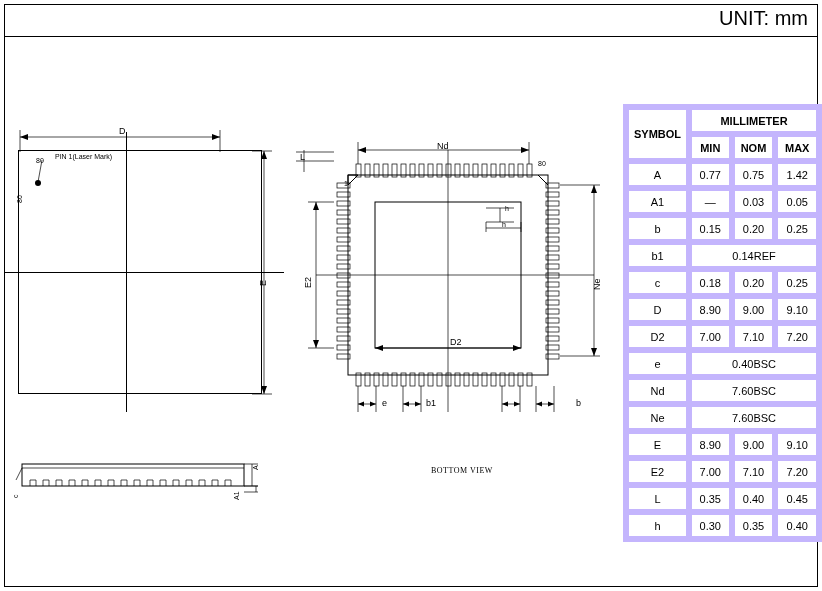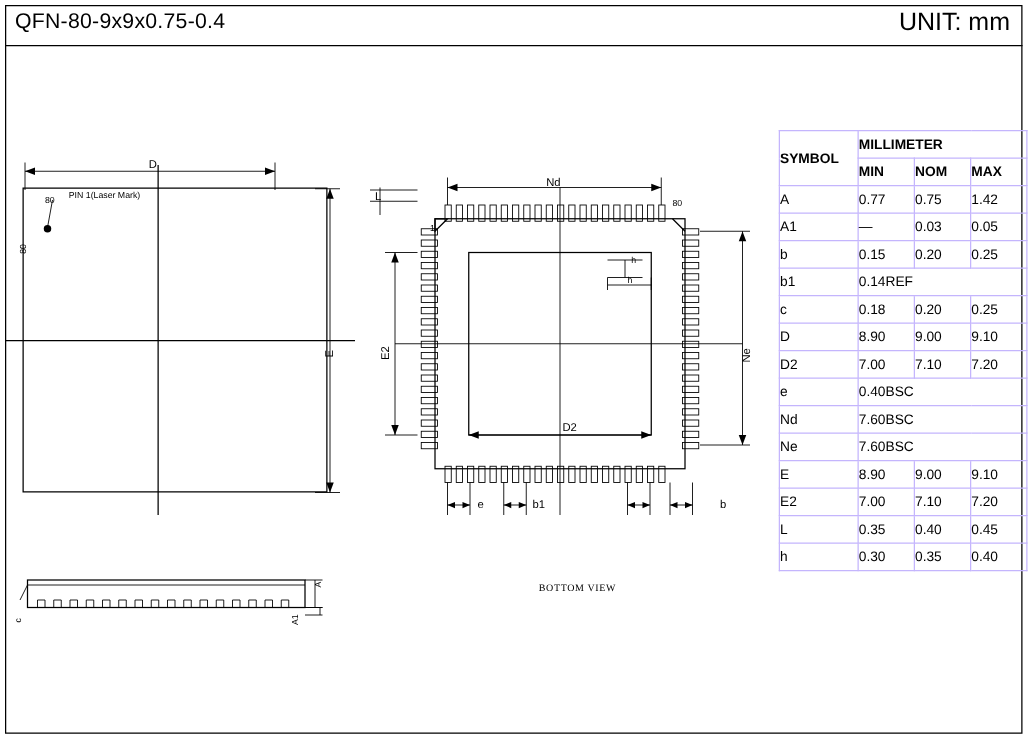--- a/index.html
+++ b/index.html
@@ -58,40 +58,39 @@
     margin-top:24px;
   }
 
   
   table.spec{
     position:absolute;left:623px;top:104px;
     border-collapse:collapse;
     font-size:11px;
   }
   table.spec th, table.spec td{
-    border:1px solid #c4b5fd;
-    text-align:left;
+    border:6px solid #c4b5fd;
+    text-align:center;
     height:21px;
     padding:0;
   }
   table.spec th.sym{width:62px;}
   table.spec td.sym{width:62px;}
   table.spec th.mm{width:132px;}
   table.spec th.col,table.spec td.col{width:44px;}
   table.spec td.span3{width:132px;}
 </style>
 </head>
 <body>
 
 <div id="sheet">
 
   <div class="frame"></div>
 
   <div class="title-bar"></div>
-  <div class="title-text">QFN-80-9x9x0.75-0.4</div>
   <div class="unit-text">UNIT: mm</div>
 
   <div>
     <div class="topview-box"></div>
 
     <div class="cl-v" style="left:126px;top:132px;height:280px;"></div>
     <div class="cl-h" style="left:4px;top:272px;width:280px;"></div>
 
     <svg width="300" height="330" style="left:0px;top:110px;">
 

